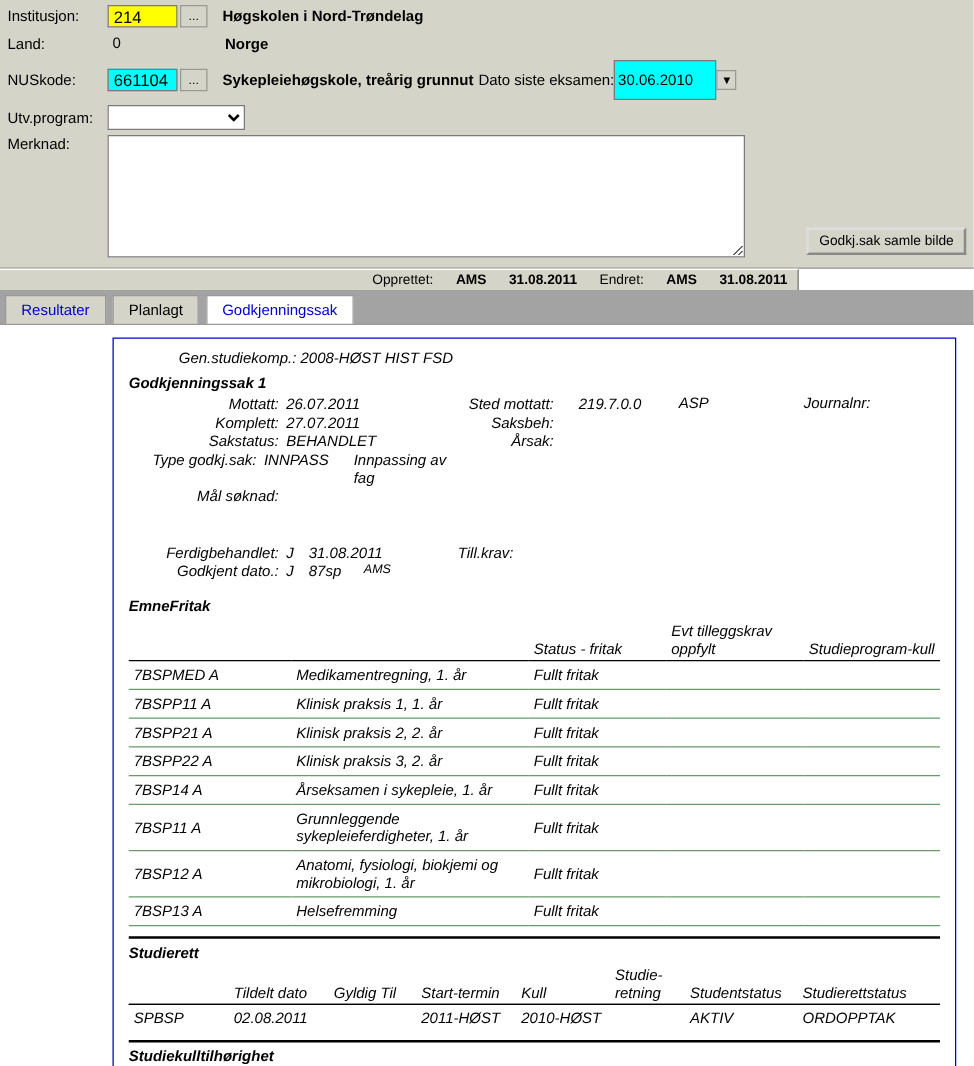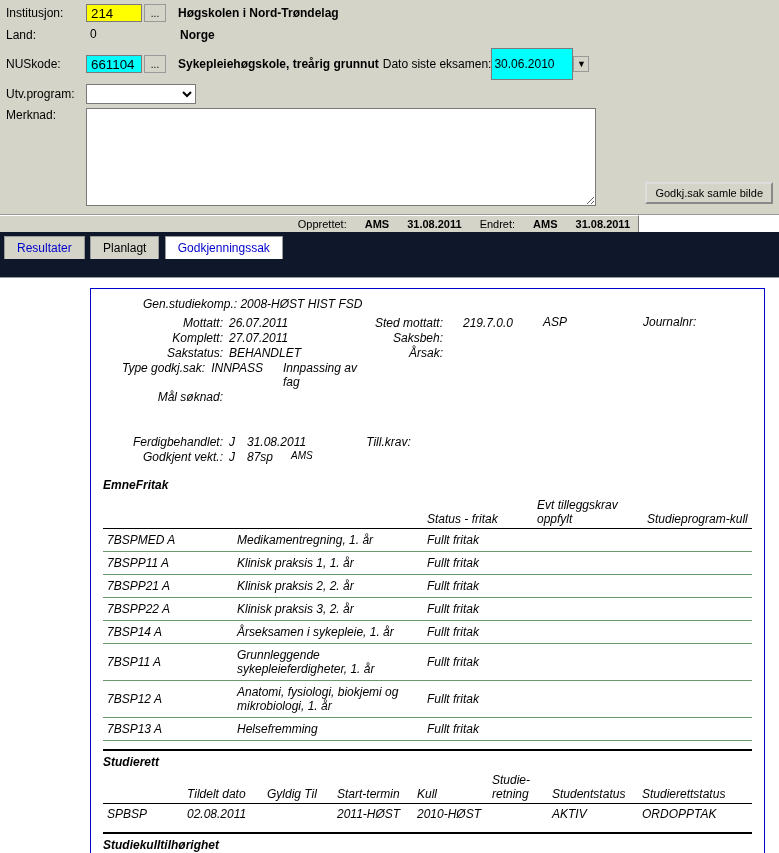--- a/index.html
+++ b/index.html
@@ -11,21 +11,21 @@
     .input-white { background: #fff; border: 1px solid #7a7a7a; padding: 1px 4px; width: 56px; height: 18px; margin-right: 2px; }
     .input-cyan { background: #00ffff; border: 1px solid #7a7a7a; padding: 1px 4px; width: 56px; height: 18px; margin-right: 2px; }
     .btn-small { width: 22px; height: 18px; background: #d4d4c8; border: 1px solid #999; font-size: 10px; cursor: pointer; }
     .bold-text { font-weight: bold; margin-left: 12px; }
     .dropdown { background: #fff; border: 1px solid #7a7a7a; width: 110px; height: 20px; }
     .dropdown-cyan { background: #00ffff; border: 1px solid #7a7a7a; width: 82px; height: 32px; display: inline-flex; align-items: center; padding: 0 2px; }
     .dropdown-arrow { width: 16px; height: 16px; background: #d4d4c8; border: 1px solid #999; display: inline-flex; align-items: center; justify-content: center; font-size: 9px; }
     .textarea { background: #fff; border: 1px solid #7a7a7a; width: 510px; height: 98px; }
     .bottom-info { display: flex; justify-content: flex-end; align-items: flex-end; gap: 18px; padding: 2px 8px; background: #d4d4c8; border-top: 1px solid #fff; border-right: 1px solid #7a7a7a; font-size: 11px; margin-right: 140px; }
     .btn-grey { background: #d4d4c8; border: 2px outset #ddd; padding: 3px 8px; cursor: pointer; font-size: 11px; position: absolute; right: 6px; top: 182px; }
-    .tabs { background: #0f172a; border-bottom: 1px solid #999; padding: 4px 4px 18px 4px; }
+    .tabs { background: #a3a3a3; border-bottom: 1px solid #999; padding: 4px 4px 0 4px; }
     .tab { display: inline-block; padding: 4px 12px; border: 1px solid #999; border-bottom: none; margin-right: 2px; cursor: pointer; background: #d4d4c8; }
     .tab.active { background: #fff; color: #0000cc; }
     .tab.link { color: #0000cc; }
     .content { padding: 10px; }
     .content-box { border: 1px solid #0000cc; margin-left: 80px; margin-right: 4px; padding: 8px 12px; font-style: italic; }
     .section-header { font-weight: bold; margin: 6px 0 2px 0; }
     .meta-row { display: flex; margin: 1px 0; }
     .meta-label { width: 120px; text-align: right; margin-right: 6px; }
     .emne-table { width: 100%; border-collapse: collapse; margin-top: 4px; }
     .emne-table th { text-align: left; font-weight: normal; border-bottom: 1px solid #000; padding: 2px 4px; vertical-align: bottom; }
@@ -86,20 +86,21 @@
 
 <div class="tabs">
   <span class="tab link">Resultater</span>
   <span class="tab">Planlagt</span>
   <span class="tab active">Godkjenningssak</span>
 </div>
 
 <div class="content">
   <div class="content-box">
     <div class="gen-line">Gen.studiekomp.: 2008-HØST HIST FSD</div>
+    <div class="section-header">Godkjenningssak 1</div>
 
     <div style="display:flex">
       <div style="flex:0 0 260px">
         <div class="meta-row">
             <span class="meta-label">Mottatt:</span>
             <span>26.07.2011</span>
           </div>
         <div class="meta-row">
             <span class="meta-label">Komplett:</span>
             <span>27.07.2011</span>
@@ -138,21 +139,21 @@
     </div>
 
     <div style="margin-top:30px">
       <div class="meta-row">
         <span class="meta-label">Ferdigbehandlet:</span>
         <span>J</span>
         <span style="margin-left:12px">31.08.2011</span>
         <span style="margin-left:60px">Till.krav:</span>
       </div>
       <div class="meta-row">
-        <span class="meta-label">Godkjent vekt.:</span>
+        <span class="meta-label">Godkjent dato.:</span>
         <span>J</span>
         <span style="margin-left:12px">87sp</span>
         <span style="margin-left:18px;font-size:10px">AMS</span>
       </div>
     </div>
 
     <div class="section-header" style="margin-top:14px">EmneFritak</div>
     <table class="emne-table">
       <thead>
         <tr>

